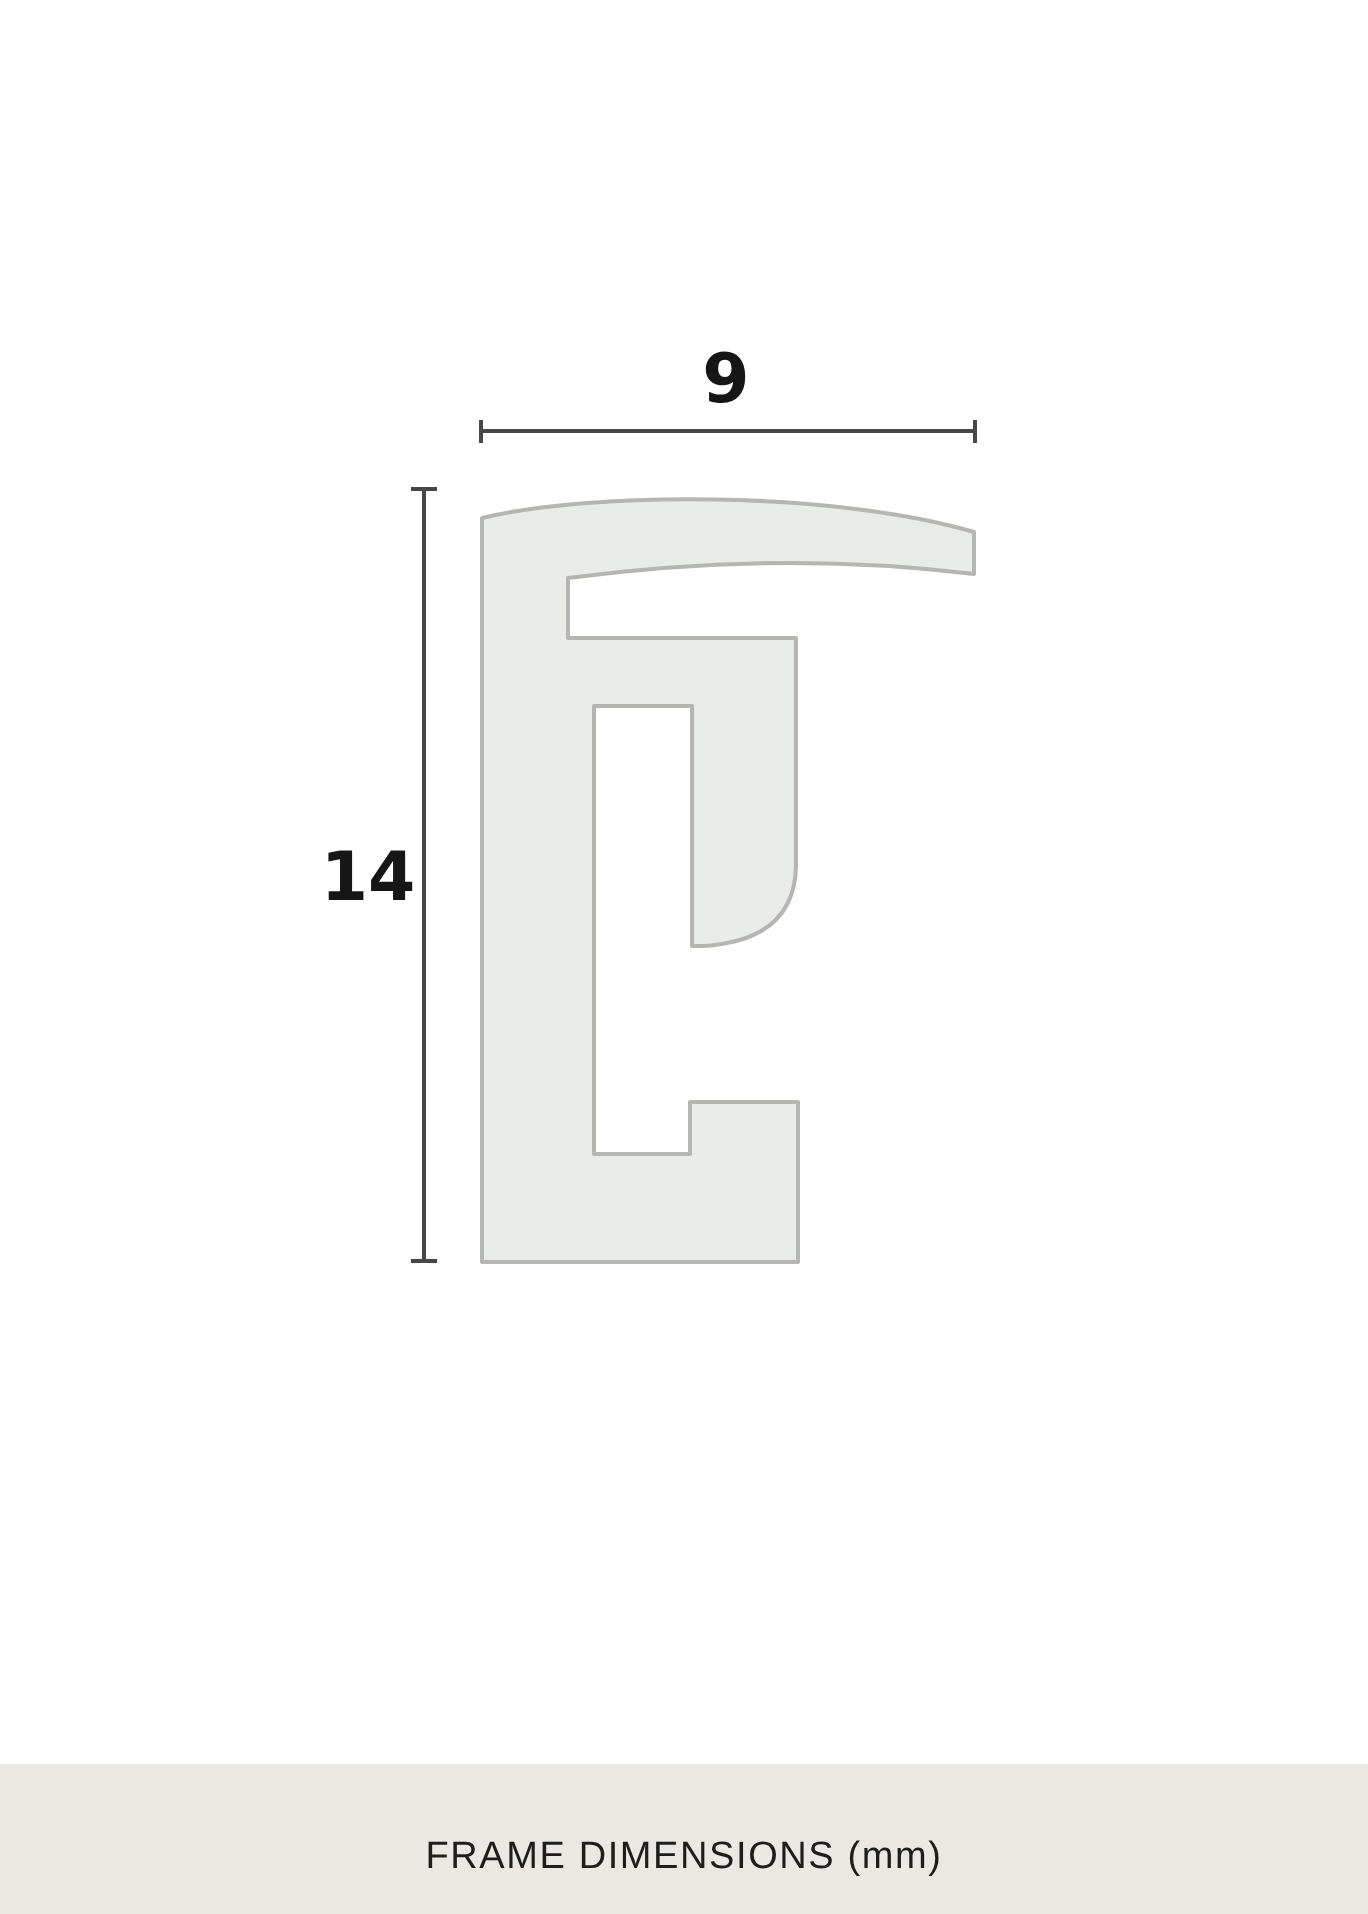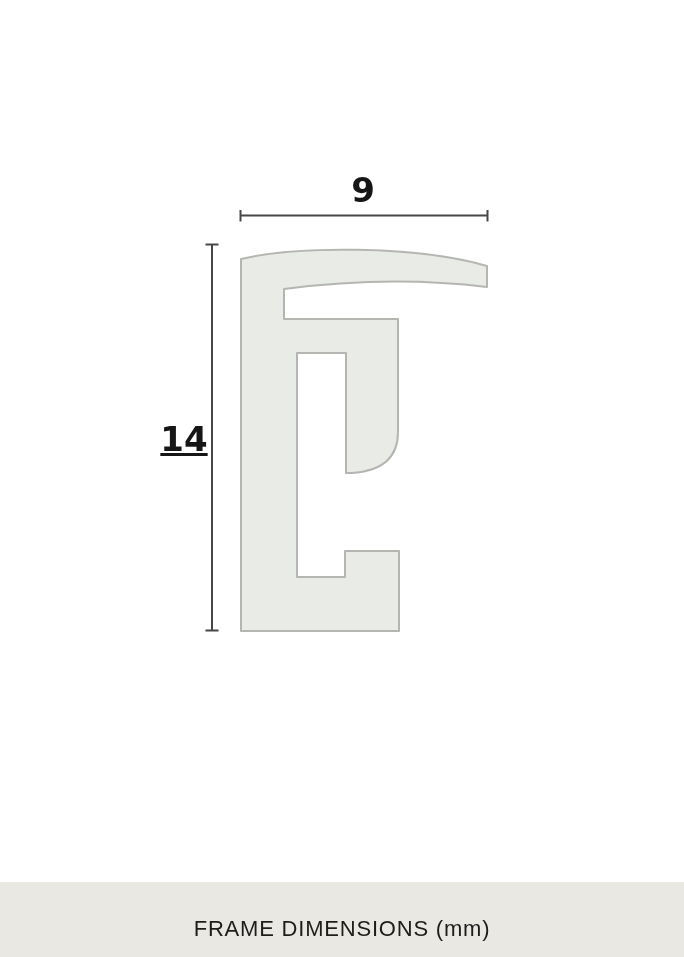--- a/index.html
+++ b/index.html
@@ -43,32 +43,32 @@
     position:absolute;
     width:64px;
     text-align:center;
     font-family:"DejaVu Sans","Liberation Sans",sans-serif;
     font-weight:700;
     font-size:34px;
     line-height:1;
     color:var(--label-text);
   }
   .label-width{left:331px;top:173px;}
-  .label-height{left:152px;top:422px;text-decoration:underline;}
+  .label-height{left:152px;top:422px;}
   .footer-bar{
     position:absolute;left:0;top:882px;
     width:684px;height:75px;
     background:var(--footer-bg);
     display:flex;
     align-items:center;
     justify-content:center;
     padding-top:18px;
   }
   .footer-caption{
-    font-size:22px;
+    font-size:19px;
     letter-spacing:0.8px;
     color:var(--footer-text);
     white-space:nowrap;
     text-align:center;
   }
 </style>
 </head>
 <body>
 
 <div class="stage">

